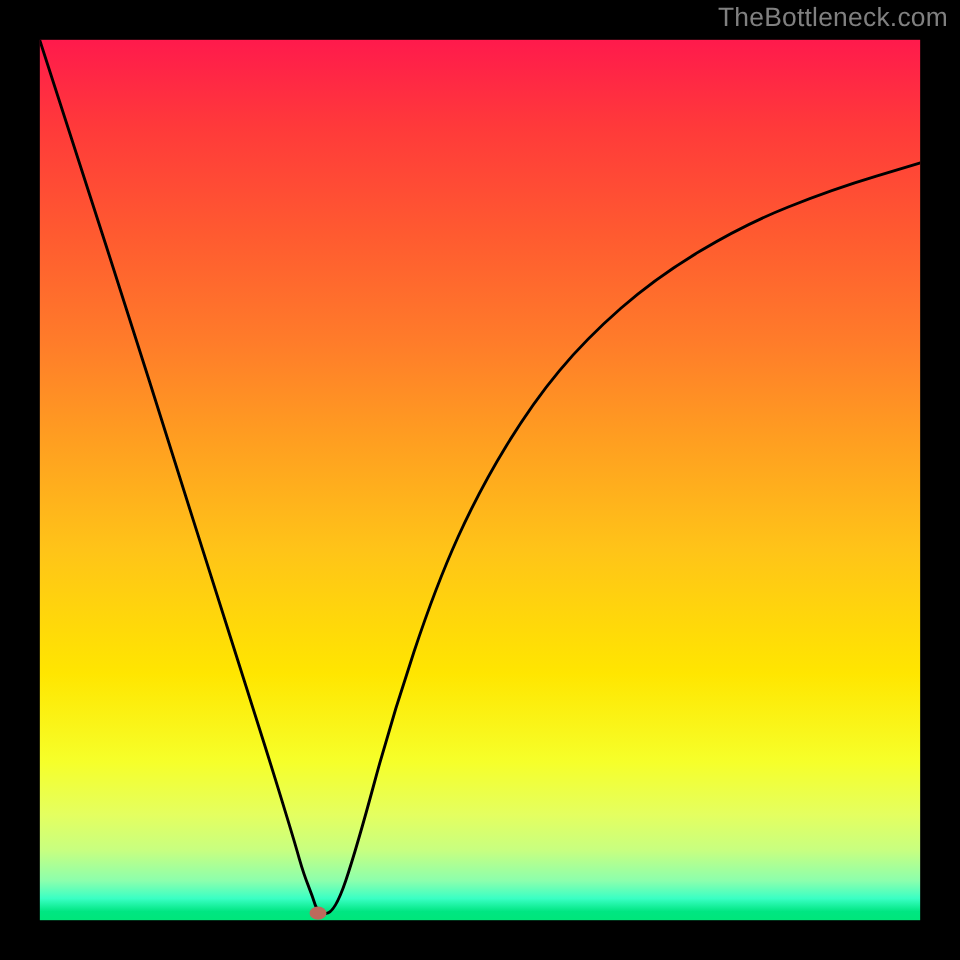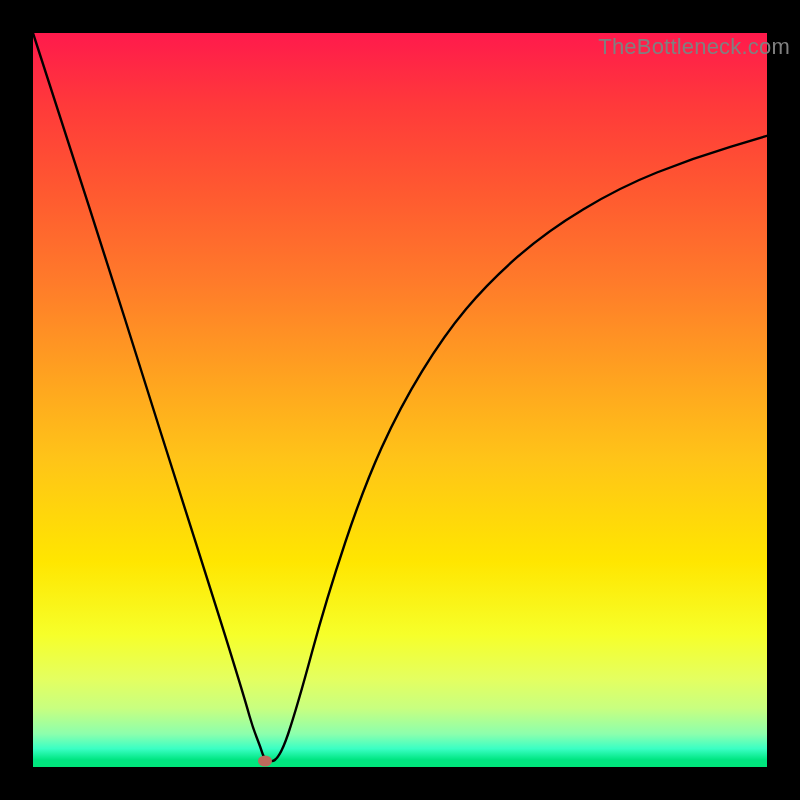--- a/index.html
+++ b/index.html
@@ -19,21 +19,20 @@
   }
   .watermark {
     position: absolute;
     top: 2px;
     right: 10px;
     color: #808080;
     font-size: 22px;
     font-family: Arial, sans-serif;
     letter-spacing: 0.2px;
     z-index: 5;
-    margin-top: 32px;
   }
   .plot-wrap {
     position: absolute;
     left: 33px;
     top: 33px;
     width: 734px;
     height: 734px;
     background: #000; 
     overflow: hidden;
   }

